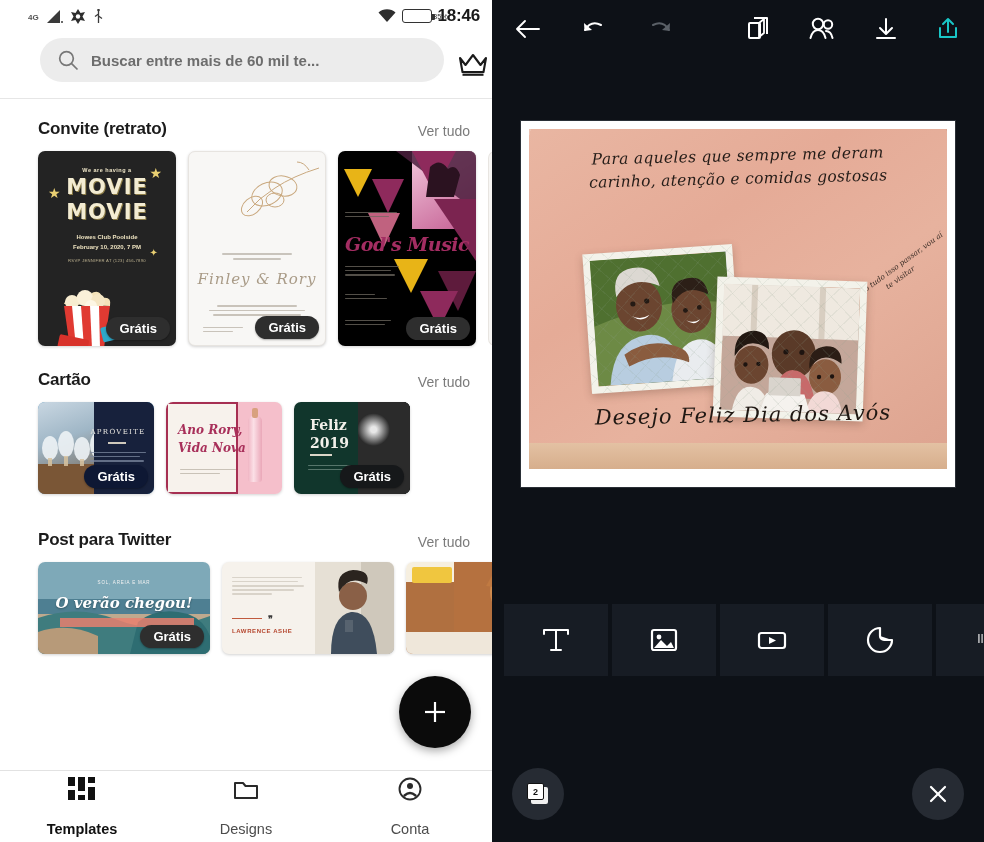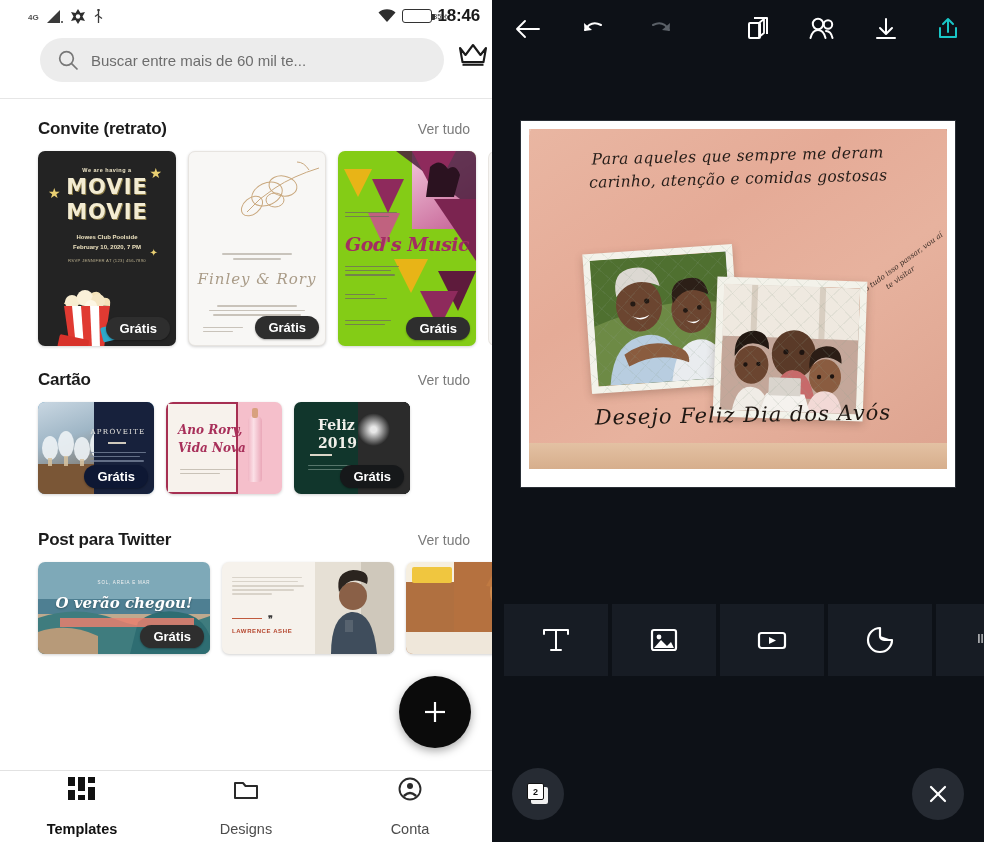--- a/index.html
+++ b/index.html
@@ -37,41 +37,41 @@
     position: relative;
   }
   .batt:after {
     content: ""; position: absolute; right: -4px; top: 4px;
     width: 2.5px; height: 6px; background: #333; border-radius: 0 1px 1px 0;
   }
   .batt span { font-size: 7.5px; font-weight: 400; color: #333; margin-left: 48px; }
 
   
   .search-row {
-    display: flex; align-items: flex-start;
-    padding: 6px 2px 14px 40px; gap: 12px;
+    display: flex; align-items: flex-end;
+    padding: 6px 2px 14px 40px; gap: 12px; font-weight: bold;
   }
   .search-box {
     flex: 1; height: 44px;
     background: #ececec; border-radius: 22px;
     display: flex; align-items: center; gap: 12px;
     padding: 0 18px;
   }
   .search-text { font-size: 15px; color: #6d6d6d; white-space: nowrap; overflow: hidden; }
   .crown { width: 34px; height: 34px; display: flex; align-items: center; justify-content: center; }
 
   
   .browse {
     position: absolute; top: 98px; left: 0; right: 0; bottom: 72px;
     background: #fff; overflow: hidden;
     border-top: 1px solid #e6e6e6;
   }
   .section { padding-top: 12px; }
   .section-head {
-    display: flex; align-items: center;
+    display: flex; align-items: flex-end;
     padding: 8px 22px 12px 38px;
   }
   .section-title { font-size: 17px; font-weight: 700; color: #1b1b1b; letter-spacing: -.2px; }
   .section-more { margin-left: auto; font-size: 14px; color: #7b7b7b; }
   .card-row { display: flex; gap: 12px; padding-left: 38px; }
 
   
   .card { position: relative; flex: 0 0 auto; border-radius: 7px; overflow: hidden; box-shadow: 0 1px 3px rgba(0,0,0,.18); }
   .card.portrait { width: 138px; height: 195px; }
   .card.square   { width: 116px; height: 92px; }
@@ -96,21 +96,21 @@
 
   
   .c-floral { background: #f8f7f5; border: 1px solid #e7e4e0; text-align: center; }
   .fl-lines { position: absolute; left: 12px; right: 12px; top: 98px; }
   .fl-l { height: 2.2px; background: #c9c4bc; margin: 3px auto; border-radius: 1px; }
   .fl-script { position: absolute; left: 0; right: 0; top: 118px; font-family: "DejaVu Serif", serif;
         font-style: italic; font-size: 15px; color: #a99b87; letter-spacing: 1px; }
   .fl-bot { position: absolute; left: 18px; right: 18px; top: 150px; }
 
   
-  .c-god { background: #84cc16; overflow: hidden; }
+  .c-god { background: #000000; overflow: hidden; }
   .gm-script { position: absolute; left: 7px; top: 82px; font-family: "DejaVu Serif", serif; font-style: italic;
         font-weight: 700; font-size: 19px; color: #a32d62; letter-spacing: -.5px; }
 
   
   .c-peek { flex: 0 0 auto; width: 20px; height: 195px; border-radius: 7px 0 0 7px; background: #f7f6f4; border: 1px solid #e8e5e1; border-right: none; }
 
   
   .c-aprov-l { position: absolute; left:0; top:0; width: 52%; height: 100%;
         background: linear-gradient(160deg,#c9d7e2 0%,#9fb6c6 40%,#6d5640 100%); }
   .c-aprov-r { position: absolute; right:0; top:0; width: 52%; height: 100%; background: #17213c; }
@@ -126,21 +126,21 @@
   .ano-script { position: absolute; left: 12px; top: 22px; font-family: "DejaVu Serif", serif; font-style: italic;
         font-weight: 700; font-size: 12px; line-height: 1.15; color: #a8305a; }
   .bottle { position: absolute; right: 20px; top: 14px; width: 14px; height: 66px;
         background: linear-gradient(90deg,#f0b6c4,#fbdfe6 40%,#eaa7b8); border-radius: 5px 5px 3px 3px; }
   .bottle:before { content:""; position:absolute; left: 4px; top:-8px; width: 6px; height: 10px; background: #d8a17f; border-radius:2px;}
   .c-feliz { background: #11362c; }
   .feliz-photo { position: absolute; right: 0; top: 0; width: 45%; height: 100%;
         background: radial-gradient(circle at 30% 30%, #e8e8e8 0 4%, #2b2b2b 22%),
                     radial-gradient(circle at 70% 60%, #dcdcdc 0 3%, #1f1f1f 25%),
                     radial-gradient(circle at 50% 85%, #cfcfcf 0 3%, #161616 30%), #222; }
-  .fz-t { position: absolute; left: 24px; top: 16px; font-family: "DejaVu Serif", serif; font-size: 14px;
+  .fz-t { position: absolute; left: 16px; top: 16px; font-family: "DejaVu Serif", serif; font-size: 14px;
         font-weight: 700; color: #f2f0ea; line-height: 1.05; }
   .fz-rule { position: absolute; left: 16px; top: 52px; width: 22px; height: 1.5px; background: #dcd6c8; }
 
   
   .c-verao { background: linear-gradient(180deg,#7ea9b8 0 42%, #bfa98e 42% 70%, #9e8a72 70% 100%); }
   .verao-sea { position: absolute; left:0; right:0; top: 40%; height: 16%; background: #4e7f92; }
   .verao-sm { position: absolute; left: 0; right: 0; top: 18px; text-align: center; font-size: 4.5px; color: #f2f2f2; letter-spacing: .8px; }
   .verao-script { position: absolute; left: 0; right: 0; top: 32px; text-align: center;
         font-family: "DejaVu Serif", serif; font-style: italic; font-weight: 700; font-size: 15px; color: #fff;
         text-shadow: 0 1px 2px rgba(0,0,0,.35); }

